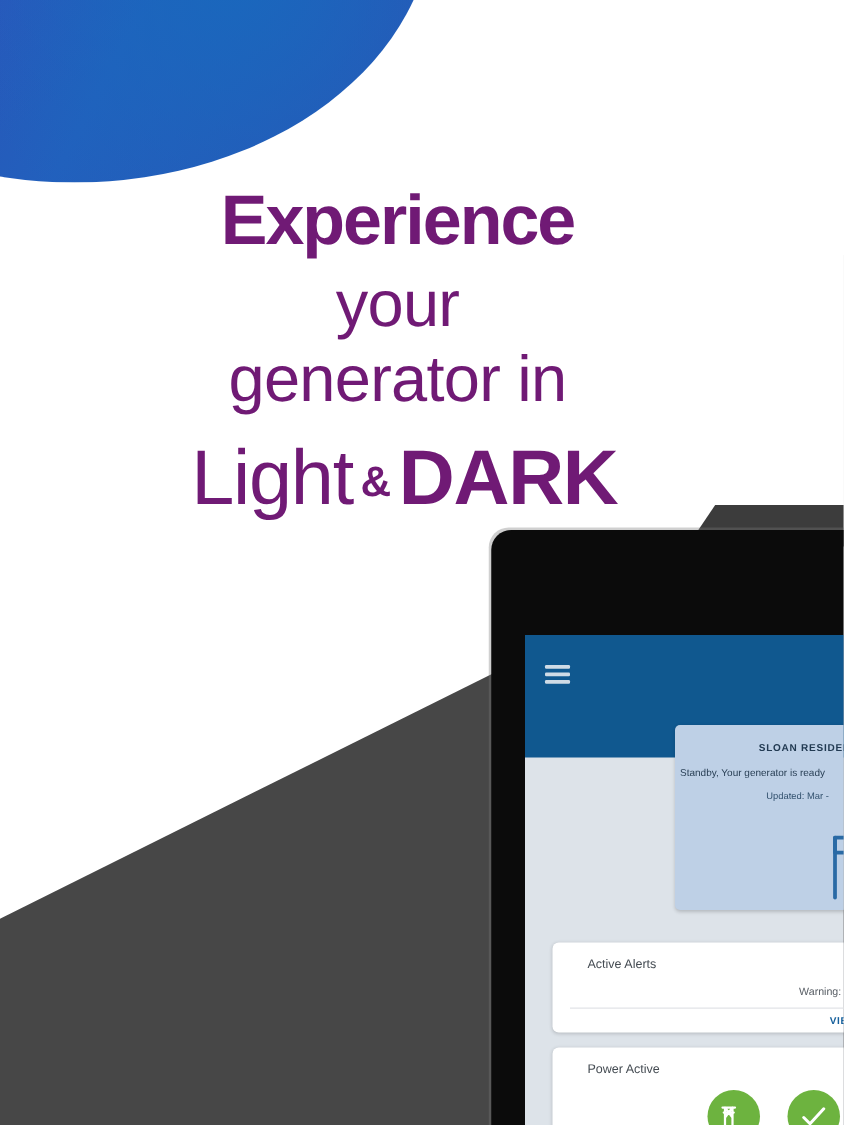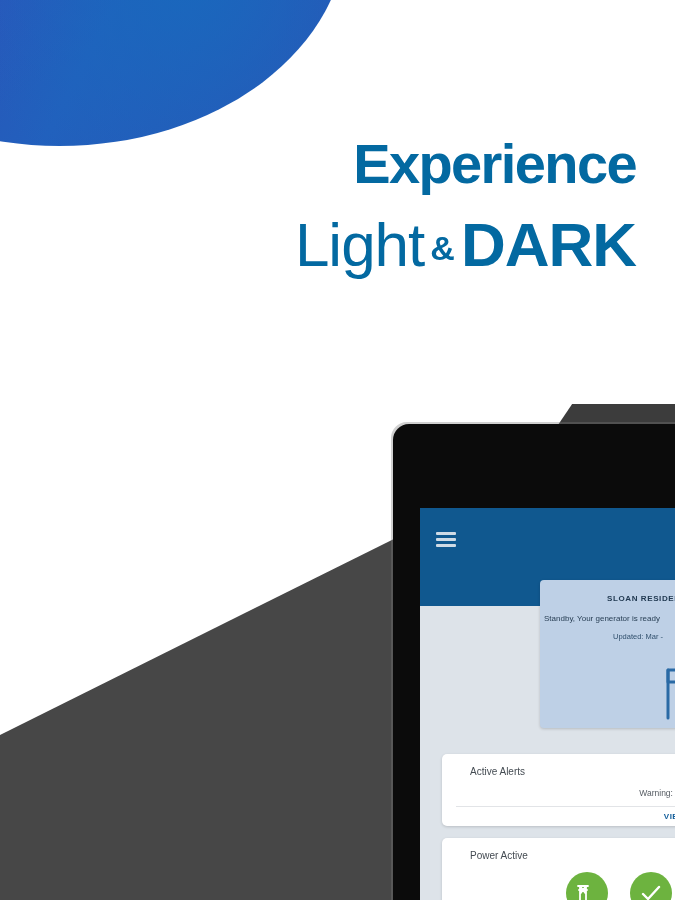--- a/index.html
+++ b/index.html
@@ -40,24 +40,24 @@
     width: 675px;
     height: 500px;
     background: #474747;
     clip-path: polygon(0 335px, 412px 130px, 412px 500px, 0 500px);
   }
 
   
   .headline {
     position: absolute;
     left: 0;
-    top: 136px;
+    top: 148px;
     width: 636px;
-    text-align: right;
-    color: #0369a1;
+    text-align: center;
+    color: #701a75;
     line-height: 1.0;
     user-select: none;
   }
   .hl-1 {
     font-size: 56px;
     font-weight: 700;
     letter-spacing: -1.6px;
     display: block;
   }
   .hl-2 {
@@ -269,20 +269,22 @@
 <body>
 
 <div id="stage">
 
   <div class="blue-circle"></div>
 
   <div class="grey-slab"></div>
 
   <div class="headline">
     <span class="hl-1">Experience</span>
+    <span class="hl-2">your</span>
+    <span class="hl-3">generator in</span>
     <span class="hl-4">
       <span class="hl-light">Light</span><span class="hl-amp">&amp;</span><span class="hl-dark">DARK</span>
     </span>
   </div>
 
   <div class="tablet-back-edge"></div>
 
   <div class="tablet">
     <div class="tablet-screen">
 

